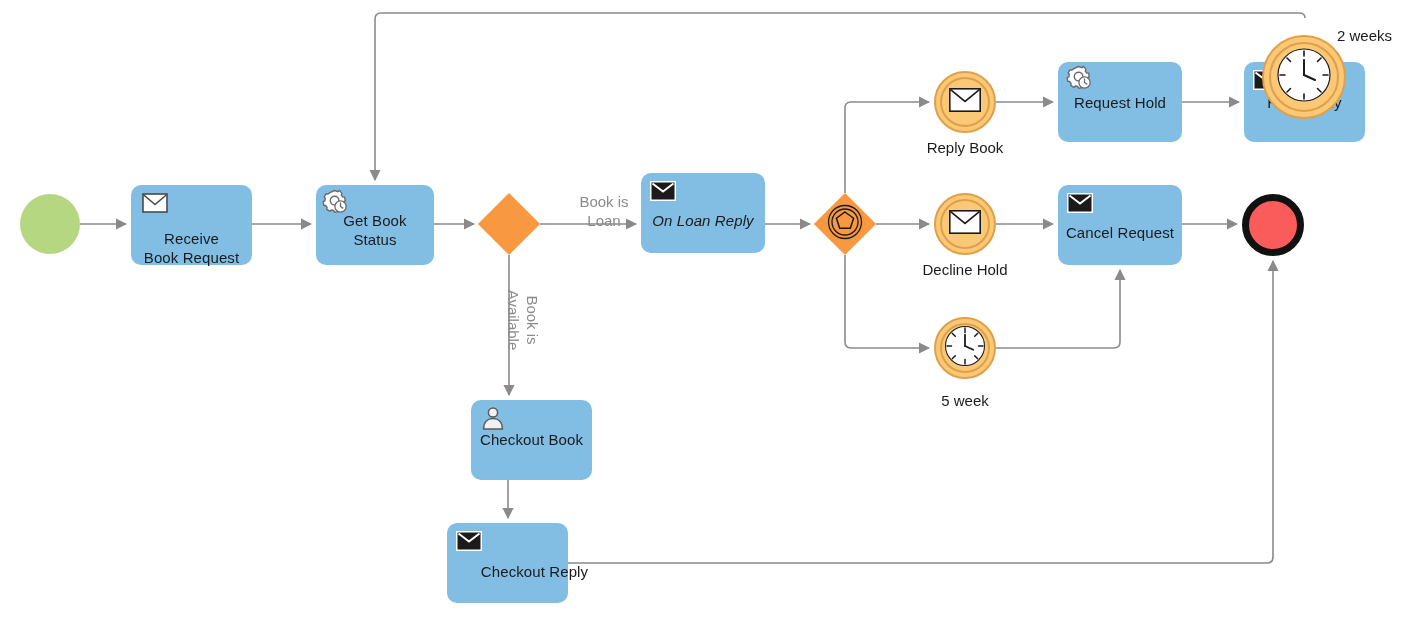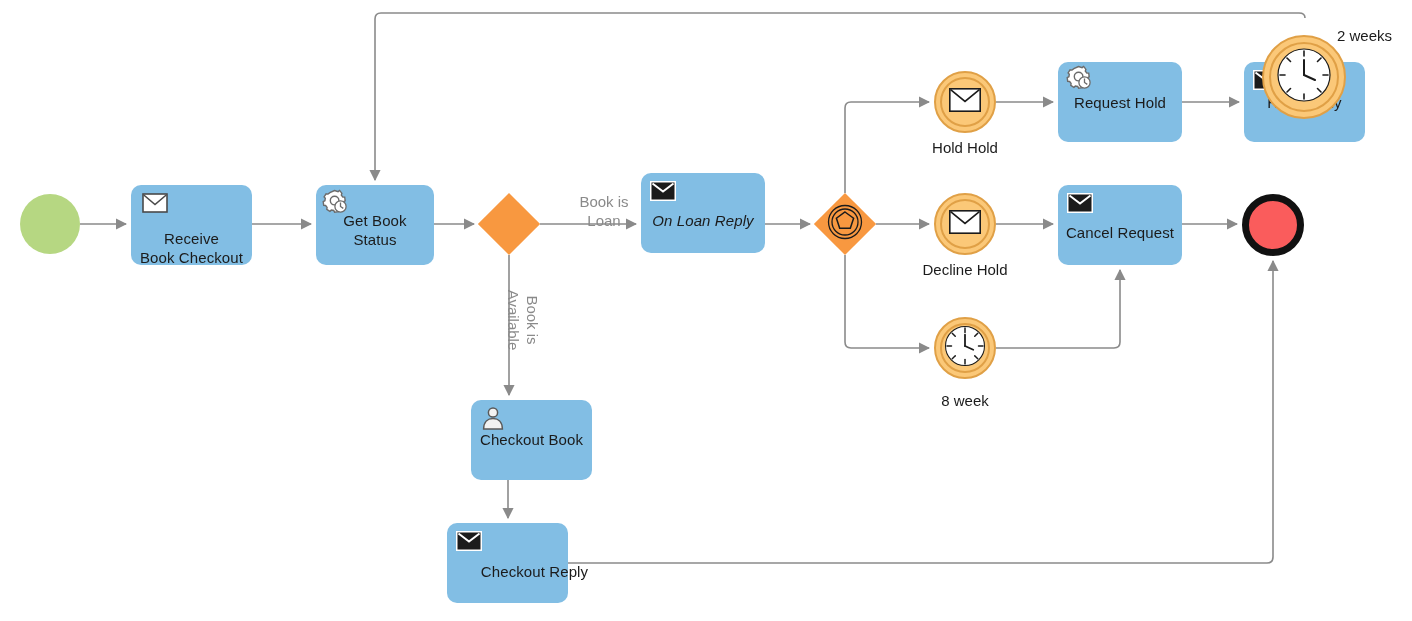--- a/index.html
+++ b/index.html
@@ -191,21 +191,21 @@
 
   <div class="task" style="left:131px; top:185px; width:121px; height:80px;">
     <span class="ticon">
       <svg viewBox="0 0 26 20" width="26" height="20" xmlns="http://www.w3.org/2000/svg">
         <rect x="1" y="1" width="24" height="18" fill="#ffffff" stroke="#4a4a4a" stroke-width="1.6"></rect>
         <path d="M 1.8 2 L 13 11.5 L 24.2 2" fill="none" stroke="#4a4a4a" stroke-width="1.6"></path>
       </svg>
     </span>
     <div class="task-label two-line" style="top:28px;">
       <div>Receive</div>
-      <div>Book Checkout</div>
+      <div>Book Request</div>
     </div>
   </div>
 
   <div class="task" style="left:316px; top:185px; width:118px; height:80px;">
     <span class="ticon gear">
       <svg viewBox="0 0 32 32" width="32" height="32" xmlns="http://www.w3.org/2000/svg">
         <g fill="#ffffff" stroke="#6b6b6b" stroke-width="1.4">
           <path d="M12.5 2.5 l3.6 1.1 1.5 -1.2 2.3 2.9 -0.6 1.8 1.5 1.9 1.9 0.1 0.5 3.7 -1.7 0.9 -0.4 2.4 1.2 1.4 -2 3.1 -1.9 -0.3 -1.9 1.5 -0.2 1.9 -3.7 0.5 -0.9 -1.7 -2.4 -0.4 -1.4 1.2 -3.1 -2 0.3 -1.9 -1.5 -1.9 -1.9 -0.2 -0.5 -3.7 1.7 -0.9 0.4 -2.4 -1.2 -1.4 2 -3.1 1.9 0.3 1.9 -1.5z"></path>
           <circle cx="12.6" cy="12.6" r="4.3"></circle>
         </g>
@@ -259,21 +259,21 @@
 
   <div class="event intermediate" style="left:934px; top:71px; width:62px; height:62px;">
     <span class="inner-ring"></span>
     <span class="glyph">
       <svg viewBox="0 0 32 24" width="32" height="24" xmlns="http://www.w3.org/2000/svg">
         <rect x="0.8" y="0.8" width="30.4" height="22.4" fill="#ffffff" stroke="#1b1b1b" stroke-width="1.6"></rect>
         <path d="M 1.6 1.6 L 16 13.4 L 30.4 1.6" fill="none" stroke="#1b1b1b" stroke-width="1.6"></path>
       </svg>
     </span>
   </div>
-  <div class="event-label" style="left:900px; top:138px; width:130px;">Hold Hold</div>
+  <div class="event-label" style="left:900px; top:138px; width:130px;">Reply Book</div>
 
   <div class="task" style="left:1058px; top:62px; width:124px; height:80px;">
     <span class="ticon gear" style="left:8px; top:2px;">
       <svg viewBox="0 0 32 32" width="32" height="32" xmlns="http://www.w3.org/2000/svg">
         <g fill="#ffffff" stroke="#6b6b6b" stroke-width="1.4">
           <path d="M12.5 2.5 l3.6 1.1 1.5 -1.2 2.3 2.9 -0.6 1.8 1.5 1.9 1.9 0.1 0.5 3.7 -1.7 0.9 -0.4 2.4 1.2 1.4 -2 3.1 -1.9 -0.3 -1.9 1.5 -0.2 1.9 -3.7 0.5 -0.9 -1.7 -2.4 -0.4 -1.4 1.2 -3.1 -2 0.3 -1.9 -1.5 -1.9 -1.9 -0.2 -0.5 -3.7 1.7 -0.9 0.4 -2.4 -1.2 -1.4 2 -3.1 1.9 0.3 1.9 -1.5z"></path>
           <circle cx="12.6" cy="12.6" r="4.3"></circle>
         </g>
         <g fill="none" stroke="#6b6b6b" stroke-width="1.3">
           <circle cx="18.5" cy="18.5" r="5.6" fill="#ffffff"></circle>
@@ -356,21 +356,21 @@
           <line x1="45" y1="11" x2="41" y2="15"></line>
           <line x1="15" y1="41" x2="11" y2="45"></line>
         </g>
         <g stroke="#1b1b1b" stroke-width="2.4" stroke-linecap="round" fill="none">
           <line x1="28" y1="28" x2="28" y2="13"></line>
           <line x1="28" y1="28" x2="39" y2="33"></line>
         </g>
       </svg>
     </span>
   </div>
-  <div class="event-label" style="left:900px; top:391px; width:130px;">8 week</div>
+  <div class="event-label" style="left:900px; top:391px; width:130px;">5 week</div>
 
   <div class="event end-event" style="left:1242px; top:194px; width:62px; height:62px;"></div>
 
   <div class="task" style="left:447px; top:400px; width:121px; height:80px;margin-left:24px;">
     <span class="ticon user">
       <svg viewBox="0 0 24 24" width="24" height="24" xmlns="http://www.w3.org/2000/svg">
         <circle cx="12" cy="6.5" r="4.6" fill="#f2f2f2" stroke="#5a5a5a" stroke-width="1.5"></circle>
         <path d="M 2.6 23 C 2.6 15.6 7 12.4 12 12.4 C 17 12.4 21.4 15.6 21.4 23 Z" fill="#f2f2f2" stroke="#5a5a5a" stroke-width="1.5"></path>
       </svg>
     </span>

